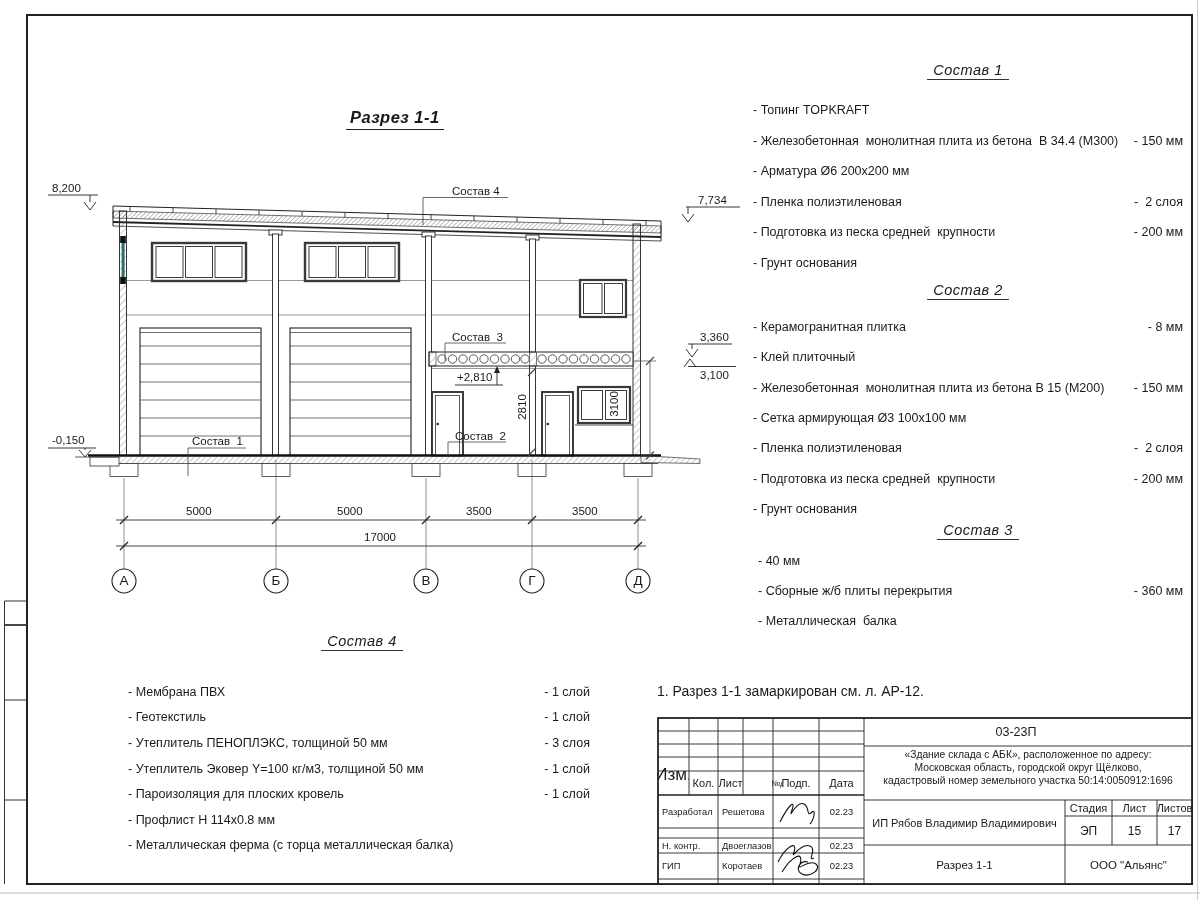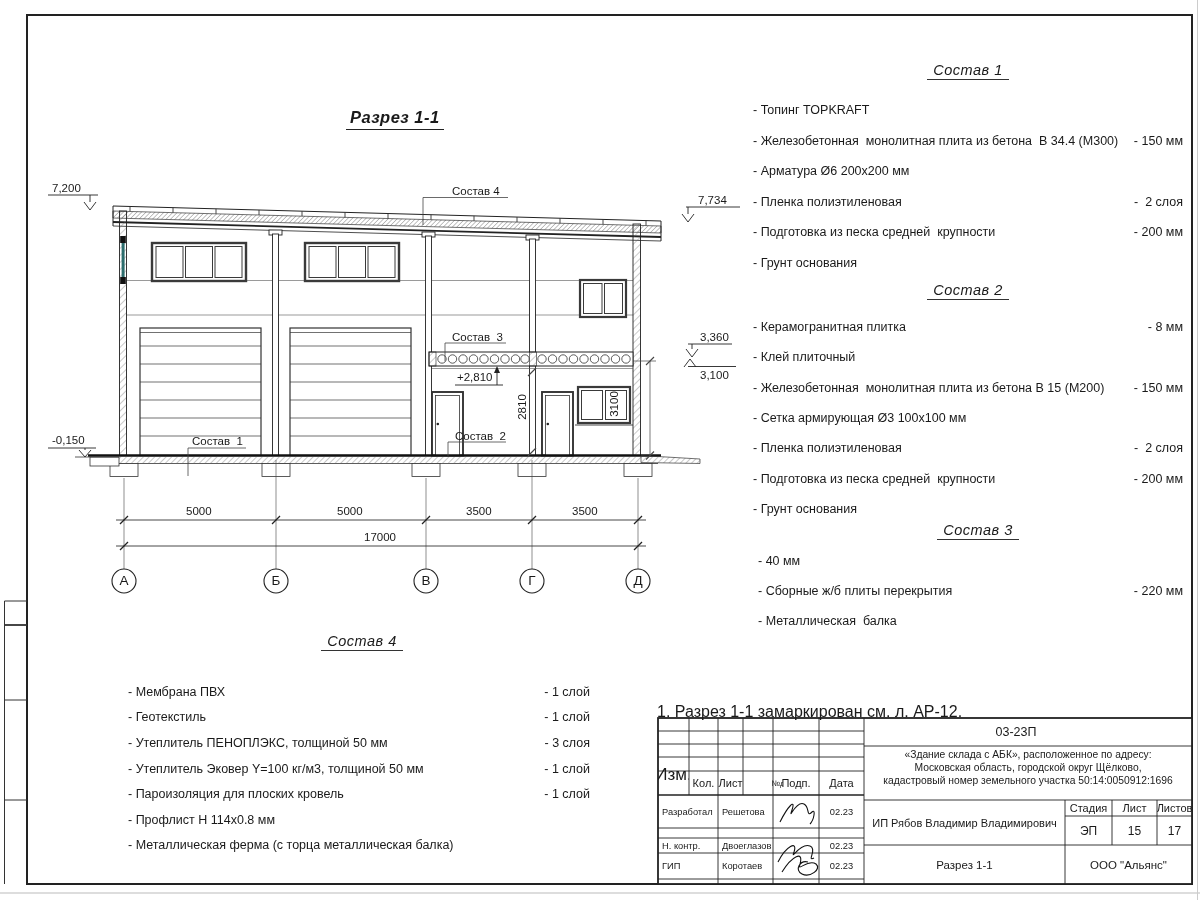--- a/index.html
+++ b/index.html
@@ -12,21 +12,21 @@
   .rot { transform:rotate(-90deg); text-align:center; }
   .drawing-title { position:absolute; font-size:16.5px; font-style:italic; font-weight:bold; border-bottom:1.3px solid #222; padding:0 4px 2px 4px; letter-spacing:.5px; }
   .comp-list { position:absolute; }
   .comp-head-wrap { position:absolute; text-align:center; }
   .comp-head { display:inline-block; font-size:14.5px; font-style:italic; border-bottom:1px solid #333; padding:0 6px 1px 6px; letter-spacing:.5px; }
   .comp-item { display:flex; justify-content:space-between; align-items:center; font-size:12.5px; }
   .comp-item span { white-space:pre; }
   .axis-letter { position:absolute; width:24px; text-align:center; font-size:13.5px; }
   .tb-cell { position:absolute; display:flex; align-items:center; justify-content:center; text-align:center; overflow:hidden; }
   .tb-left { justify-content:flex-start; padding-left:4px; text-align:left; }
-  .note { position:absolute; font-size:16px;margin-top:20px; }
+  .note { position:absolute; font-size:14px; }
 </style>
 </head>
 <body>
 <div id="sheet">
 
 <svg class="linework" width="1200" height="900" viewBox="0 0 1200 900">
   <defs>
     <pattern id="wallHatch" width="5" height="5" patternUnits="userSpaceOnUse" patternTransform="rotate(45)">
       <line x1="0" y1="0" x2="0" y2="5" stroke="#666" stroke-width="0.7"></line>
     </pattern>
@@ -270,21 +270,21 @@
   </g>
 </svg>
 
 <div class="drawing-title abs" style="left:346px; top:108px;">Разрез 1-1</div>
 
 <div class="lbl" style="left:452px; top:185px;">Состав 4</div>
 <div class="lbl" style="left:452px; top:331px;">Состав  3</div>
 <div class="lbl" style="left:455px; top:430px;">Состав  2</div>
 <div class="lbl" style="left:192px; top:435px;">Состав  1</div>
 
-<div class="dim-lbl" style="left:52px; top:182px;">7,200</div>
+<div class="dim-lbl" style="left:52px; top:182px;">8,200</div>
 <div class="dim-lbl" style="left:698px; top:194px;">7,734</div>
 <div class="dim-lbl" style="left:700px; top:331px;">3,360</div>
 <div class="dim-lbl" style="left:700px; top:369px;">3,100</div>
 <div class="dim-lbl" style="left:52px; top:434px;">-0,150</div>
 <div class="dim-lbl" style="left:457px; top:371px;">+2,810</div>
 
 <div class="dim-lbl rot abs" style="left:504px; top:401px; width:36px;">2810</div>
 <div class="dim-lbl rot abs" style="left:596px; top:398px; width:36px;">3100</div>
 
 <div class="dim-lbl" style="left:186px; top:505px;">5000</div>
@@ -365,21 +365,21 @@
 
 <div class="comp-head-wrap" style="left:763px; top:521px; width:430px;">
   <span class="comp-head">Состав 3</span>
 </div>
 <div class="comp-list" style="left:758px; top:546px; width:425px;">
   <div class="comp-item" style="height:30px;">
         <span>- 40 мм</span>
       </div>
   <div class="comp-item" style="height:30px;">
         <span>- Сборные ж/б плиты перекрытия</span>
-        <span>- 220 мм</span>
+        <span>- 360 мм</span>
       </div>
   <div class="comp-item" style="height:30px;">
         <span>- Металлическая  балка</span>
         <span></span>
       </div>
 </div>
 
 <div class="comp-head-wrap" style="left:128px; top:632px; width:468px;">
   <span class="comp-head">Состав 4</span>
 </div>

